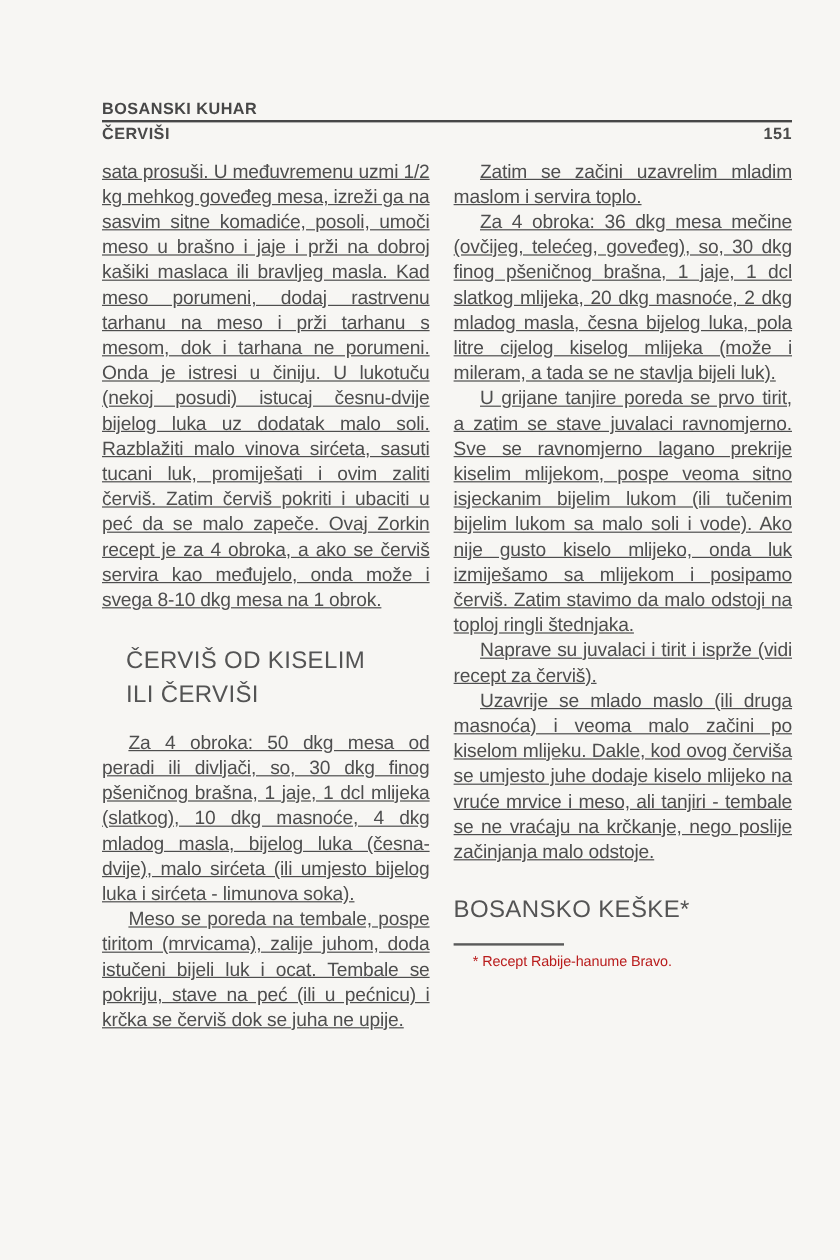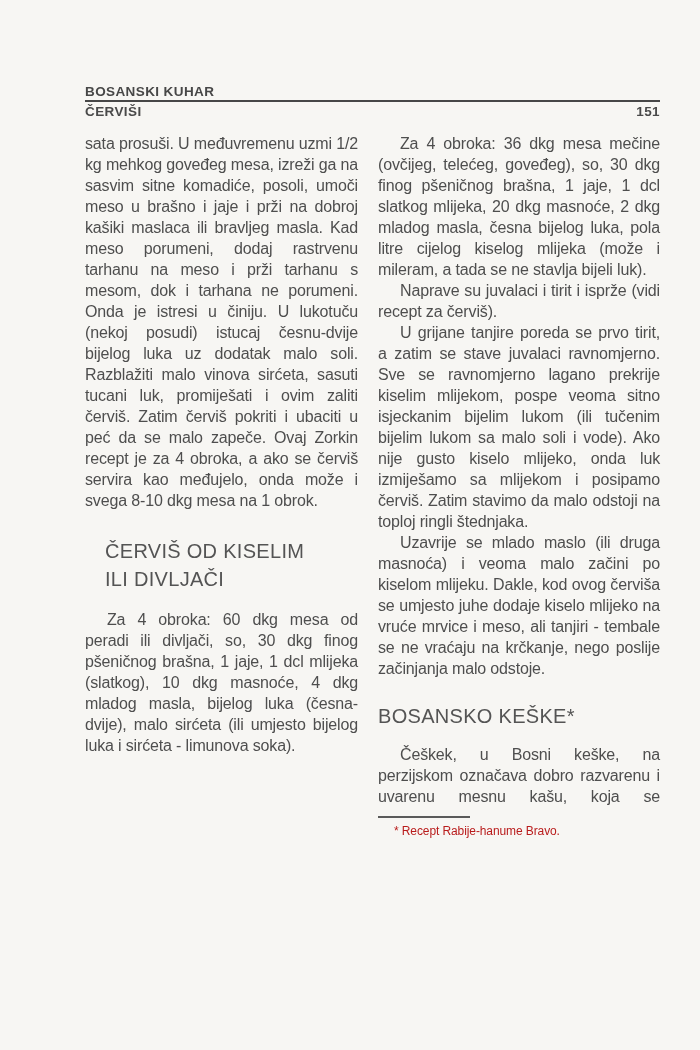--- a/index.html
+++ b/index.html
@@ -56,20 +56,21 @@
   .col-right { width: 282px; }
 
   p.body {
     margin: 0;
     font-size: 16px;
     line-height: 21px;
     text-align: justify;
     text-indent: 22px;
     letter-spacing: -0.15px;
     color: #4e4e4e;
+    text-decoration: underline;
   }
   p.body.no-indent { text-indent: 0; }
   p.body.cont { text-align-last: justify; }
 
   h2.recipe-heading {
     margin: 26px 0 16px 0;
     font-size: 20px;
     line-height: 28px;
     font-weight: normal;
     letter-spacing: 0.3px;
@@ -111,45 +112,46 @@
       </div>
     </header>
 
     <main class="columns">
 
       <section class="col col-left">
         <p class="body no-indent">sata prosuši. U međuvremenu uzmi 1/2 kg mehkog goveđeg mesa, izreži ga na sasvim sitne komadiće, posoli, umoči meso u brašno i jaje i prži na dobroj kašiki maslaca ili bravljeg masla. Kad meso porumeni, dodaj rastrvenu tarhanu na meso i prži tarhanu s mesom, dok i tarhana ne porumeni. Onda je istresi u činiju. U lukotuču (nekoj posudi) istucaj česnu-dvije bijelog luka uz dodatak malo soli. Razblažiti malo vinova sirćeta, sasuti tucani luk, promiješati i ovim zaliti červiš. Zatim červiš pokriti i ubaciti u peć da se malo zapeče. Ovaj Zorkin recept je za 4 obroka, a ako se červiš servira kao međujelo, onda može i svega 8-10 dkg mesa na 1 obrok.</p>
 
         <h2 class="recipe-heading indented">
           <span>ČERVIŠ OD KISELIM</span><br>
-          <span>ILI DIVLJAČI</span>
+          <span>ILI ČERVIŠI</span>
         </h2>
 
-        <p class="body">Za 4 obroka: 60 dkg mesa od peradi ili divljači, so, 30 dkg finog pšeničnog brašna, 1 jaje, 1 dcl mlijeka (slatkog), 10 dkg masnoće, 4 dkg mladog masla, bijelog luka (česna-dvije), malo sirćeta (ili umjesto bijelog luka i sirćeta - limunova soka).</p>
+        <p class="body">Za 4 obroka: 50 dkg mesa od peradi ili divljači, so, 30 dkg finog pšeničnog brašna, 1 jaje, 1 dcl mlijeka (slatkog), 10 dkg masnoće, 4 dkg mladog masla, bijelog luka (česna-dvije), malo sirćeta (ili umjesto bijelog luka i sirćeta - limunova soka).</p>
 
 
 
+        <p class="body">Meso se poreda na tembale, pospe tiritom (mrvicama), zalije juhom, doda istučeni bijeli luk i ocat. Tembale se pokriju, stave na peć (ili u pećnicu) i krčka se červiš dok se juha ne upije.</p>
       </section>
 
       <section class="col col-right">
+        <p class="body">Zatim se začini uzavrelim mladim maslom i servira toplo.</p>
 
 
         <p class="body">Za 4 obroka: 36 dkg mesa mečine (ovčijeg, telećeg, goveđeg), so, 30 dkg finog pšeničnog brašna, 1 jaje, 1 dcl slatkog mlijeka, 20 dkg masnoće, 2 dkg mladog masla, česna bijelog luka, pola litre cijelog kiselog mlijeka (može i mileram, a tada se ne stavlja bijeli luk).</p>
 
+        <p class="body">U grijane tanjire poreda se prvo tirit, a zatim se stave juvalaci ravnomjerno. Sve se ravnomjerno lagano prekrije kiselim mlijekom, pospe veoma sitno isjeckanim bijelim lukom (ili tučenim bijelim lukom sa malo soli i vode). Ako nije gusto kiselo mlijeko, onda luk izmiješamo sa mlijekom i posipamo červiš. Zatim stavimo da malo odstoji na toploj ringli štednjaka.</p>
+
         <p class="body">Naprave su juvalaci i tirit i isprže (vidi recept za červiš).</p>
-
-        <p class="body">U grijane tanjire poreda se prvo tirit, a zatim se stave juvalaci ravnomjerno. Sve se ravnomjerno lagano prekrije kiselim mlijekom, pospe veoma sitno isjeckanim bijelim lukom (ili tučenim bijelim lukom sa malo soli i vode). Ako nije gusto kiselo mlijeko, onda luk izmiješamo sa mlijekom i posipamo červiš. Zatim stavimo da malo odstoji na toploj ringli štednjaka.</p>
 
         <p class="body">Uzavrije se mlado maslo (ili druga masnoća) i veoma malo začini po kiselom mlijeku. Dakle, kod ovog červiša se umjesto juhe dodaje kiselo mlijeko na vruće mrvice i meso, ali tanjiri - tembale se ne vraćaju na krčkanje, nego poslije začinjanja malo odstoje.</p>
 
         <h2 class="recipe-heading">
           <span>BOSANSKO KEŠKE*</span>
         </h2>
 
-        <p class="body cont">Češkek, u Bosni keške, na perzijskom označava dobro razvarenu i uvarenu mesnu kašu, koja se</p>
 
         <div class="footnote">
           <div class="footnote-rule"></div>
           <p class="footnote-text">* Recept Rabije-hanume Bravo.</p>
         </div>
       </section>
 
     </main>
   </div>
 </div>

